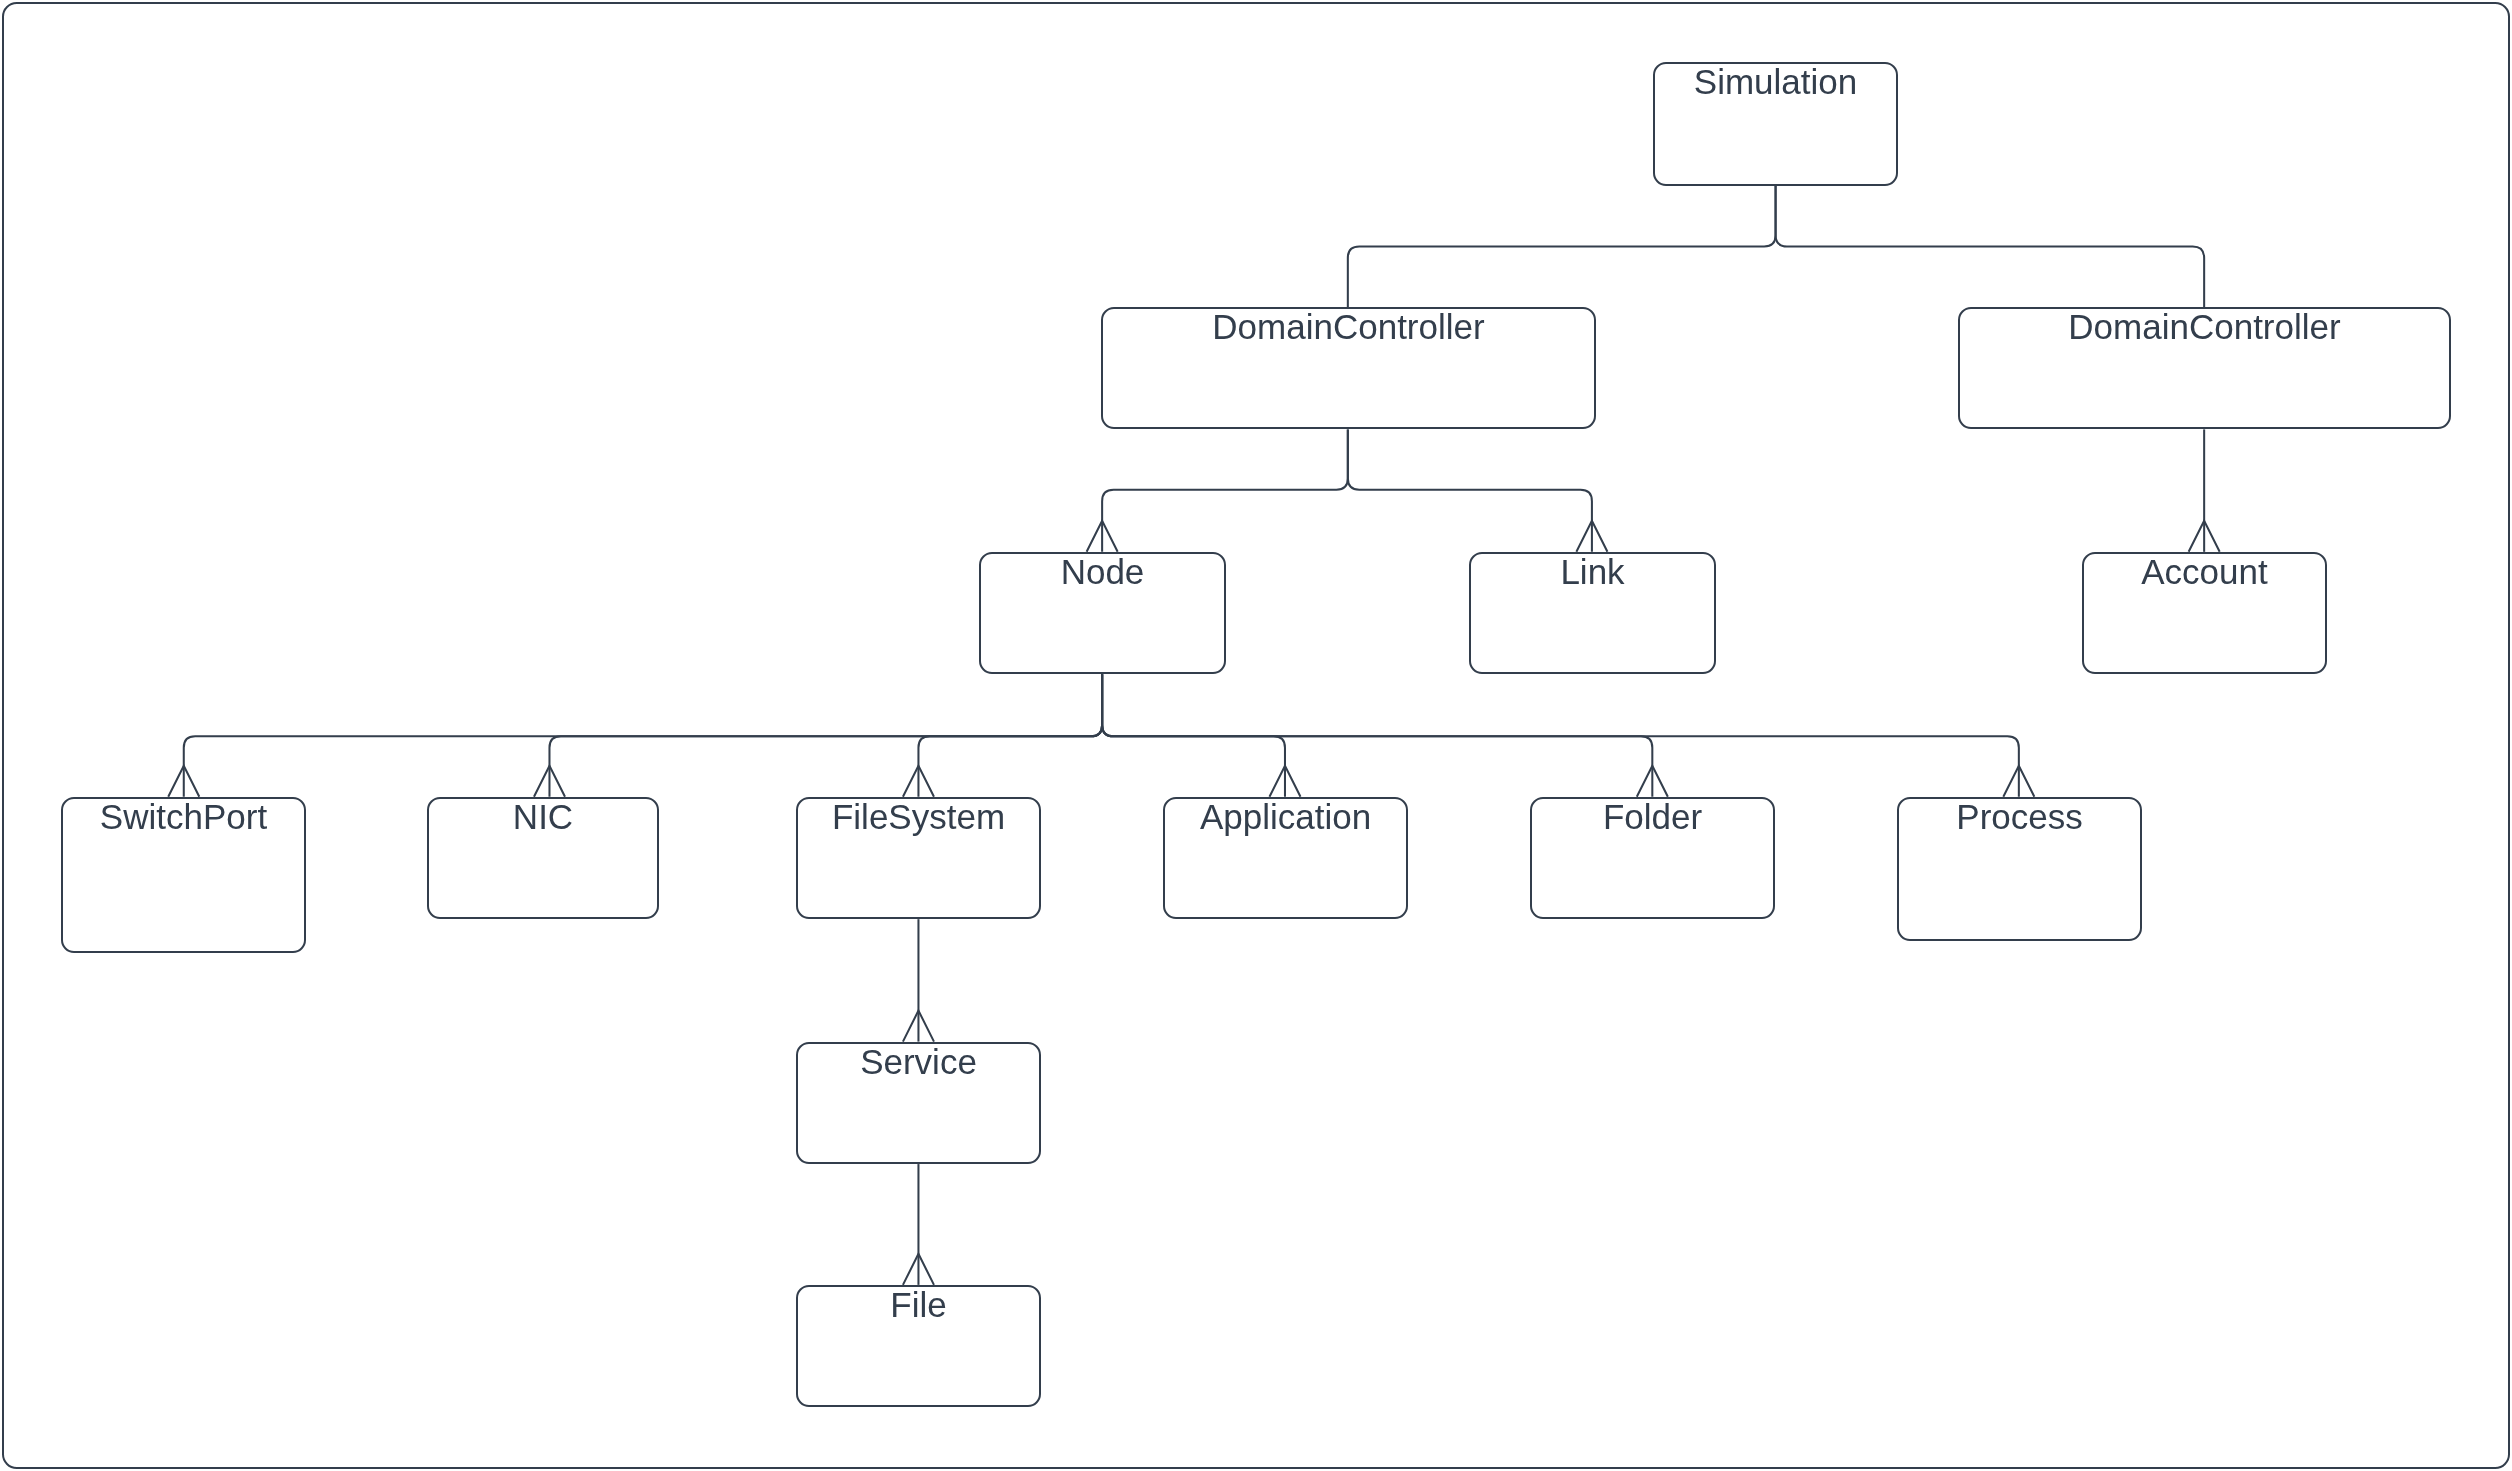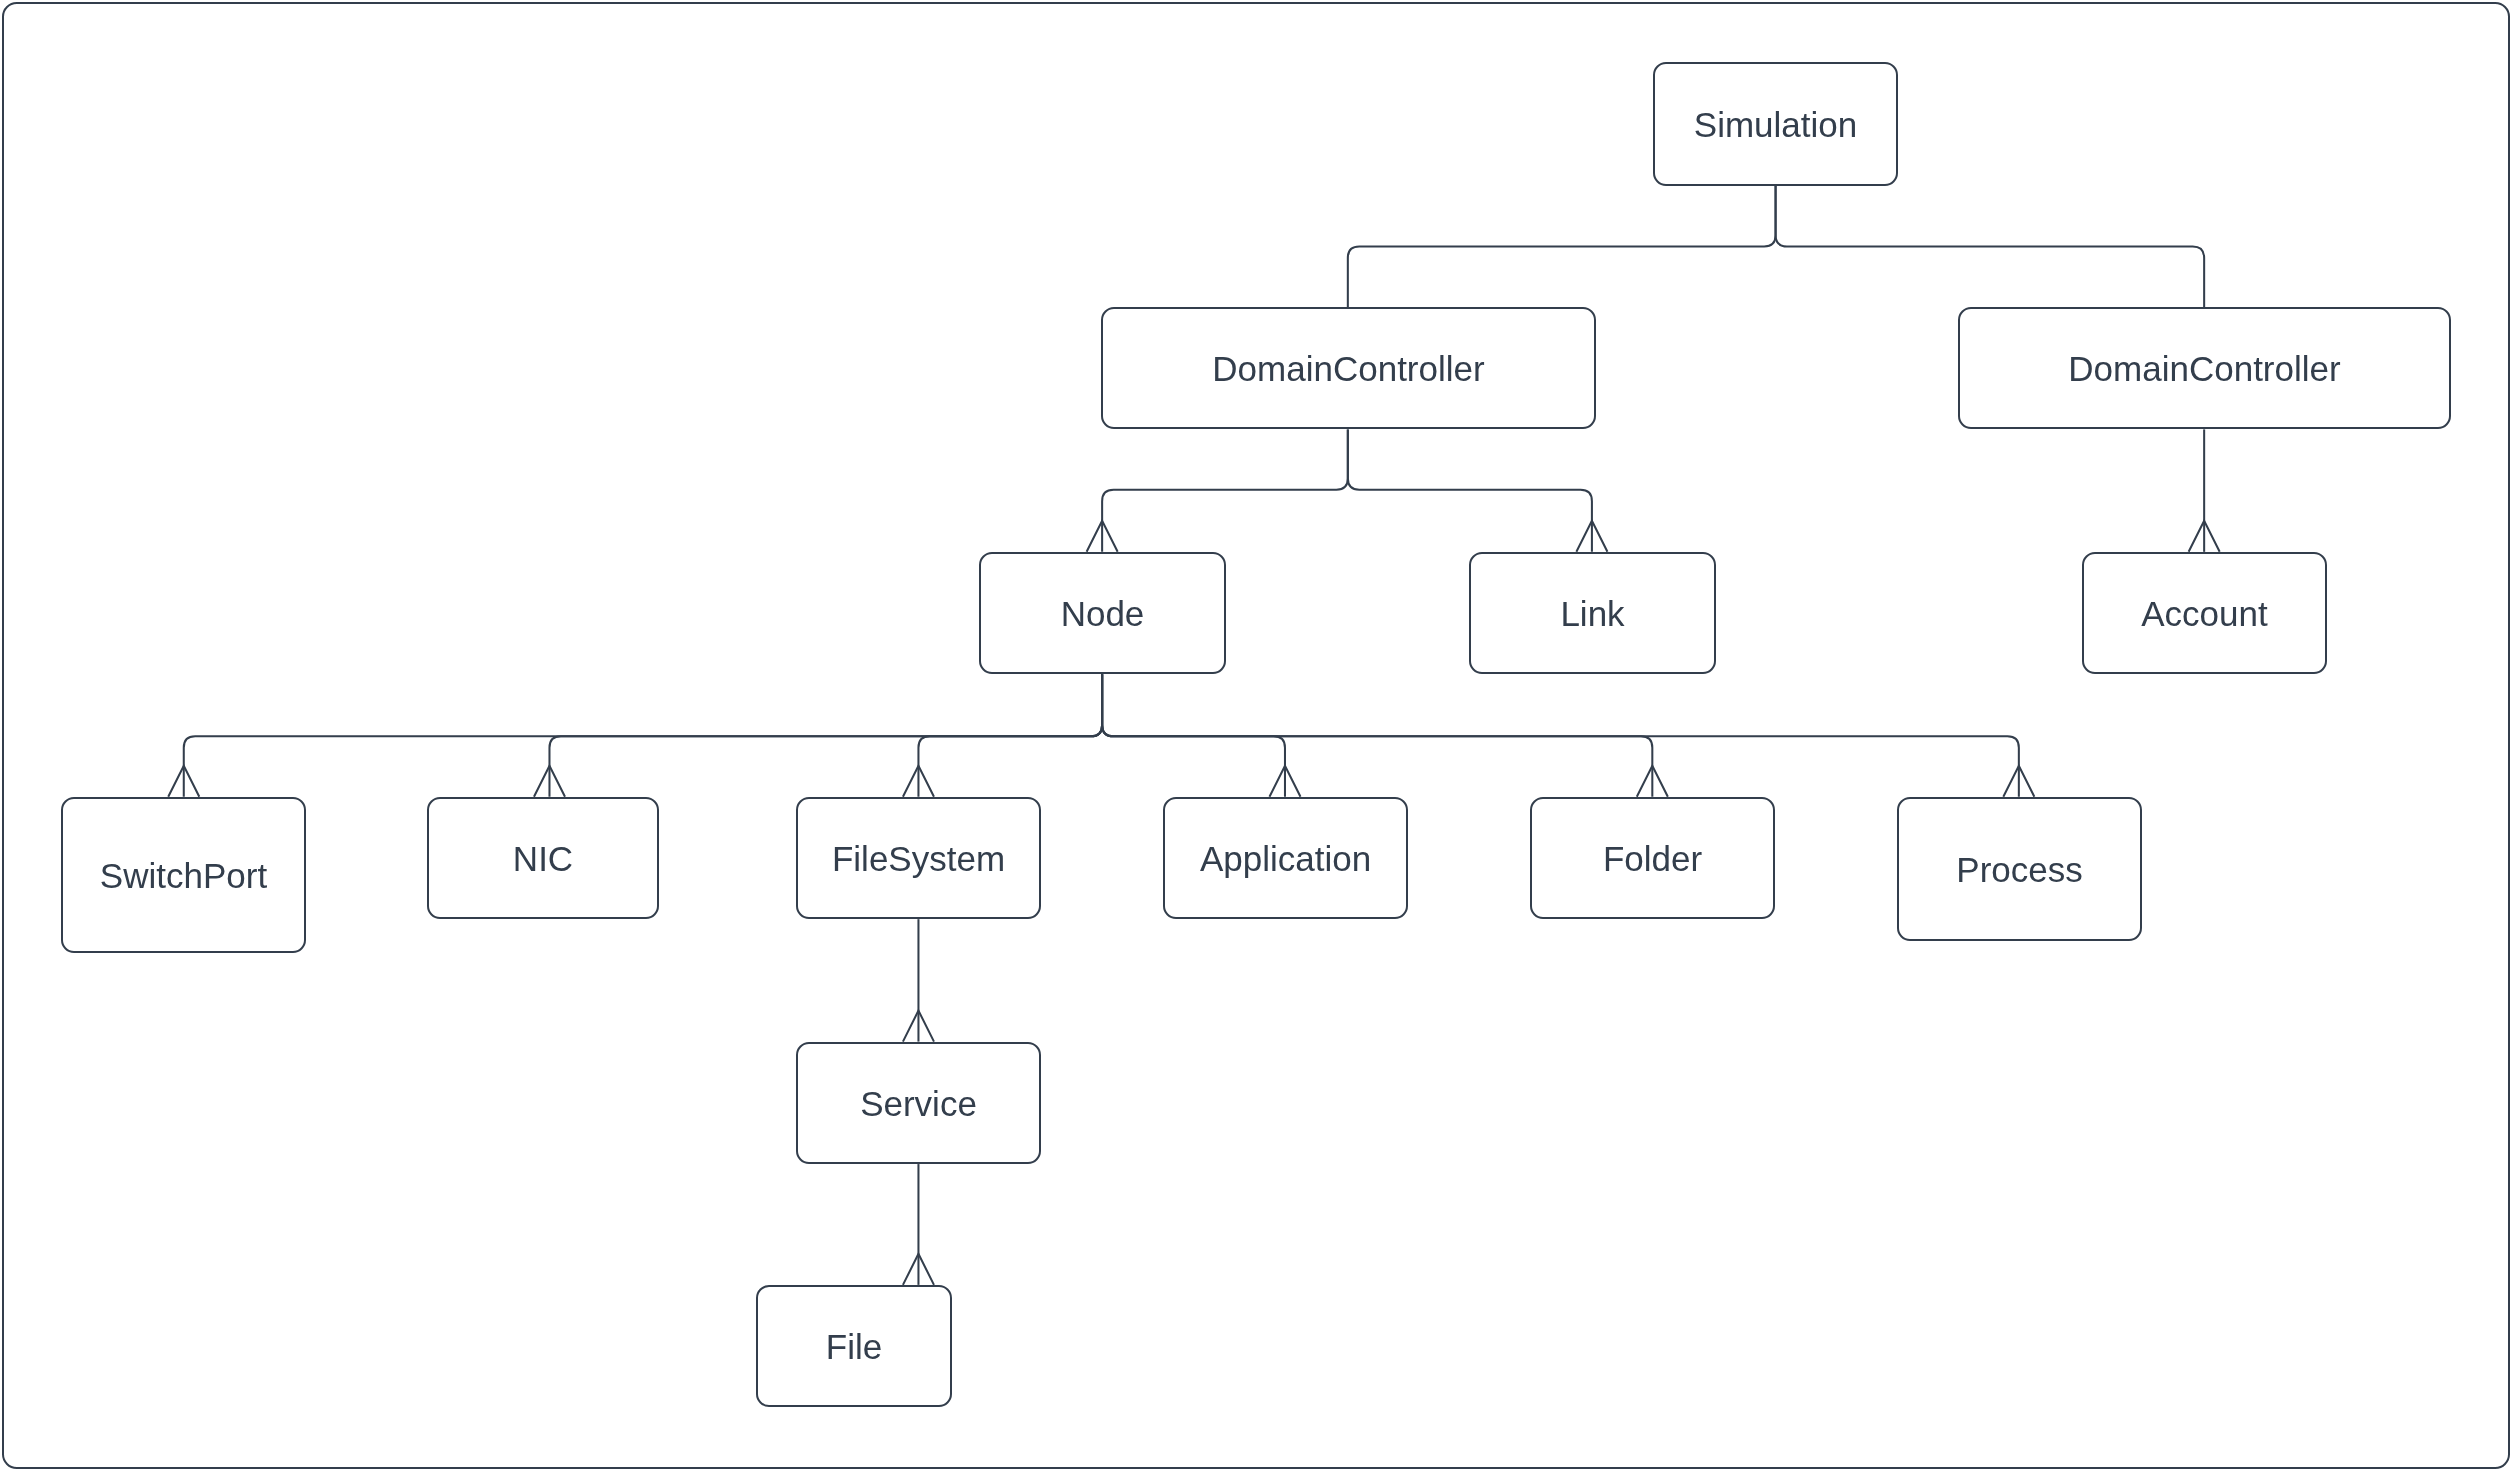--- a/index.html
+++ b/index.html
@@ -33,21 +33,20 @@
     stroke-linecap:butt;
     stroke-linejoin:miter;
   }
   .node{
     position:absolute;
     box-sizing:border-box;
     border:2px solid var(--stroke);
     border-radius:13px;
     background:var(--bg);
     display:flex;
-    align-items:center;
     justify-content:center;
     color:var(--text);
     font-size:35px;
     line-height:1;
     white-space:nowrap;
   }
 </style>
 </head>
 <body>
 
@@ -133,18 +132,18 @@
   </div>
 
   <div class="node" style="left:1897px;top:797px;width:245px;height:144px">
     <span>Process</span>
   </div>
 
   <div class="node" style="left:796px;top:1042px;width:245px;height:122px">
     <span>Service</span>
   </div>
 
-  <div class="node" style="left:756px;top:1285px;width:196px;height:122px">
+  <div class="node" style="left:796px;top:1285px;width:245px;height:122px">
     <span>File</span>
   </div>
 
 </div>
 
 
 </body></html>

